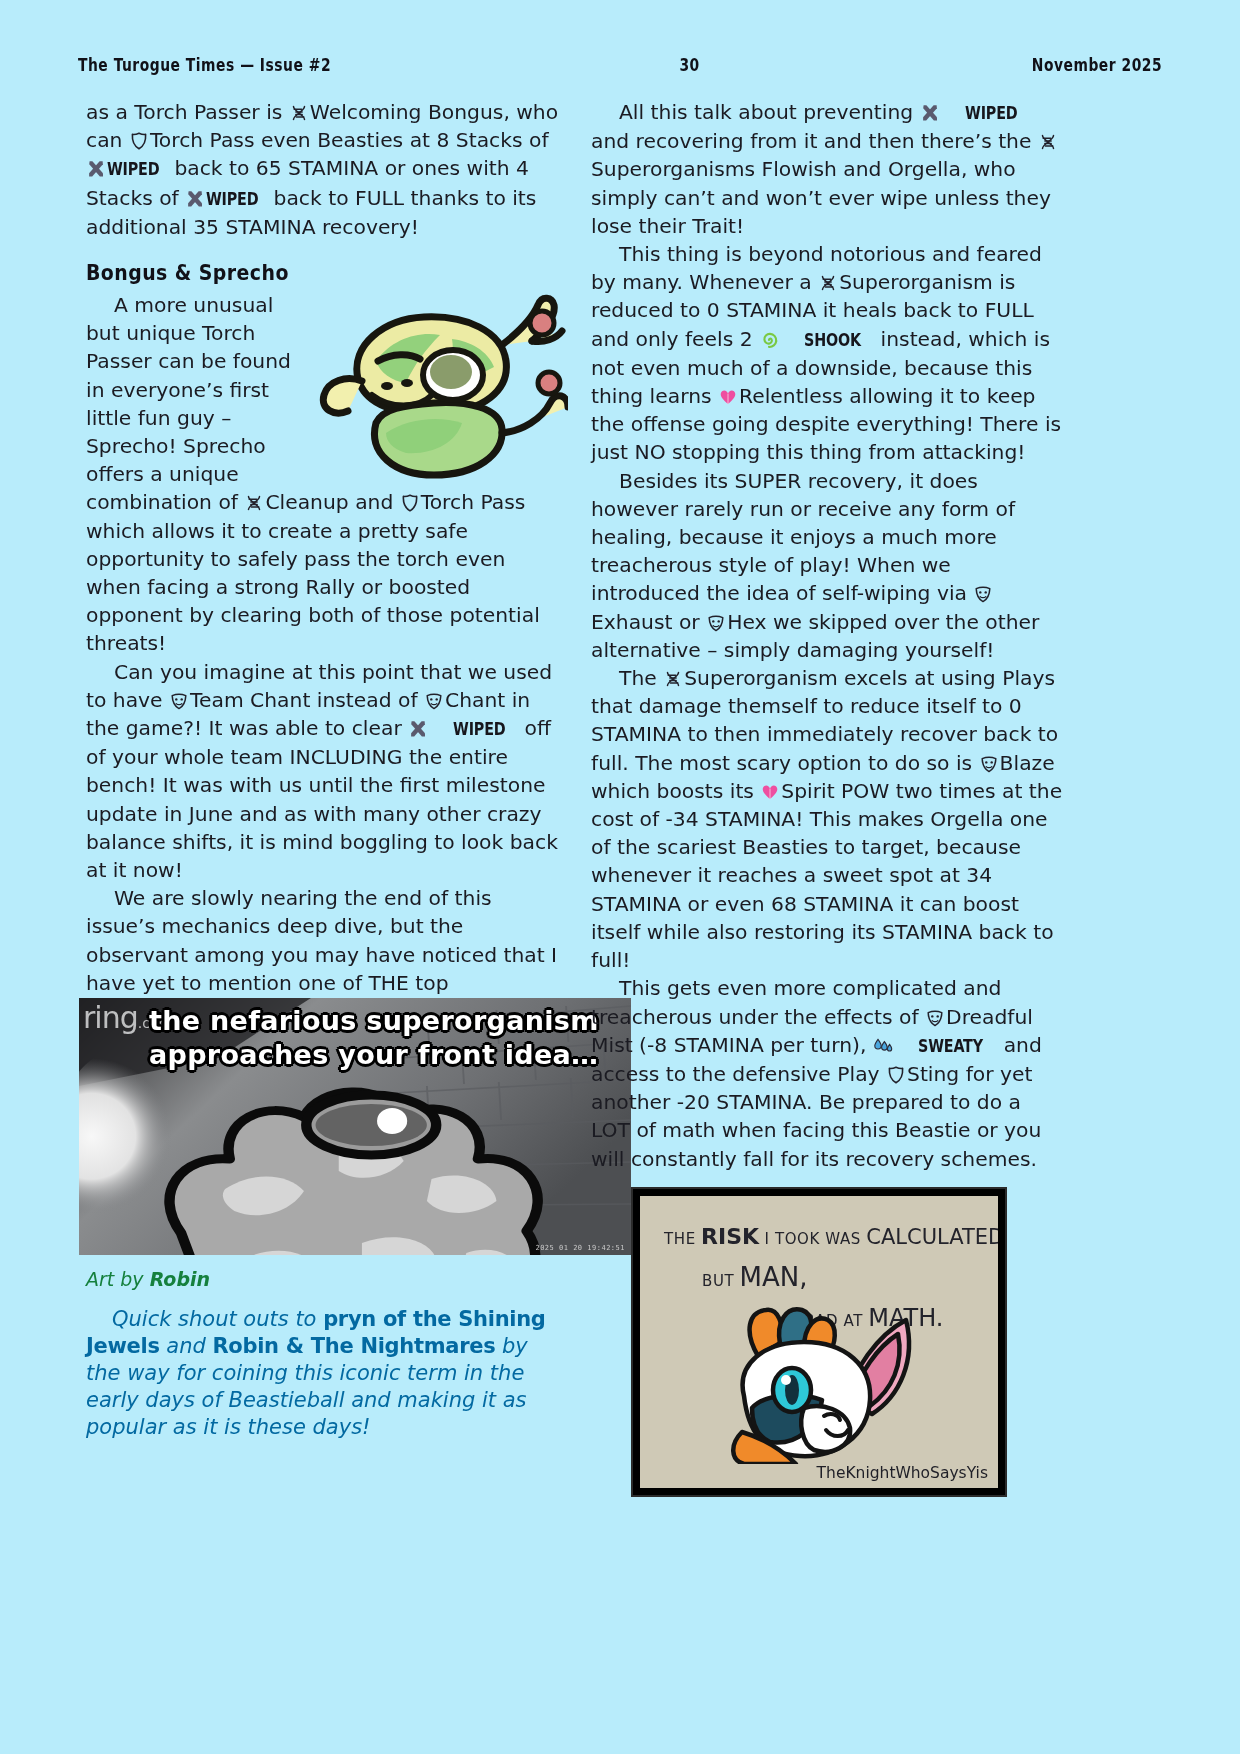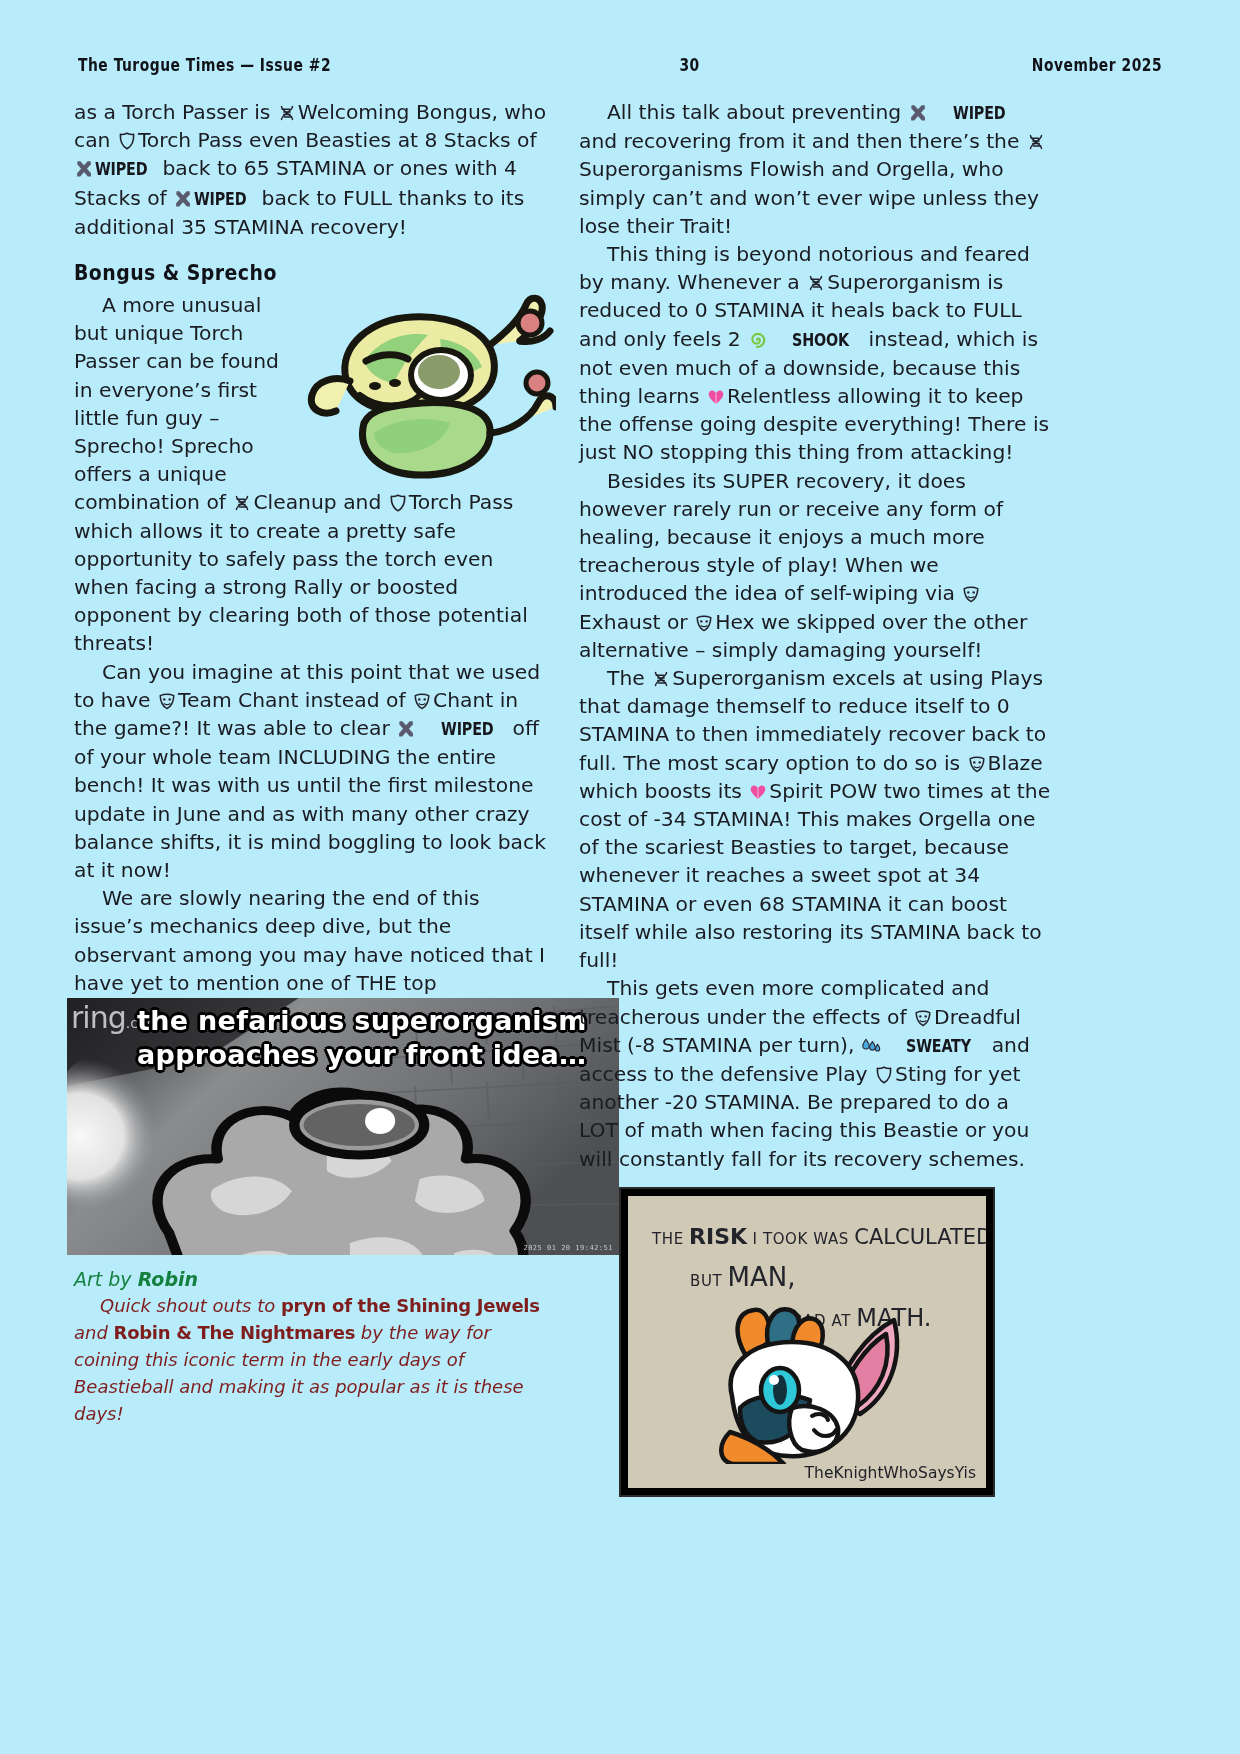--- a/index.html
+++ b/index.html
@@ -45,21 +45,21 @@
     transform-origin: left center;
     white-space: nowrap;
   }
   .runhead .rh-center { transform: scaleX(0.88); transform-origin: center center; }
   .runhead .rh-right  { transform: scaleX(0.88); transform-origin: right center; }
 
   
   .cols {
     position: absolute;
     top: 98px;
-    left: 74px;
+    left: 86px;
     width: 1092px;
     height: 1400px;
   }
   .col {
     position: absolute;
     top: 0;
     width: 474px;
   }
   .col-left  { left: 0; }
   .col-right { left: 505px; }
@@ -174,26 +174,26 @@
   }
   .cap-art {
     text-align: left;
     font-size: 19px;
     font-style: italic;
     line-height: 26px;
     color: #15803d;
   }
   .cap-art b { font-style: italic; font-weight: 700; }
   .cap-body {
-    margin-top: 0;
-    font-size: 18px;
+    margin-top: 14px;
+    font-size: 21px;
     font-style: italic;
     line-height: 27px;
     text-indent: 26px;
-    color: #7f1d1d;
+    color: #0369a1;
   }
   .cap-body b {
     font-weight: 700;
     font-style: normal;
     font-family: "DejaVu Sans", sans-serif;
     letter-spacing: -0.3px;
   }
 
   
   .mathmeme {

